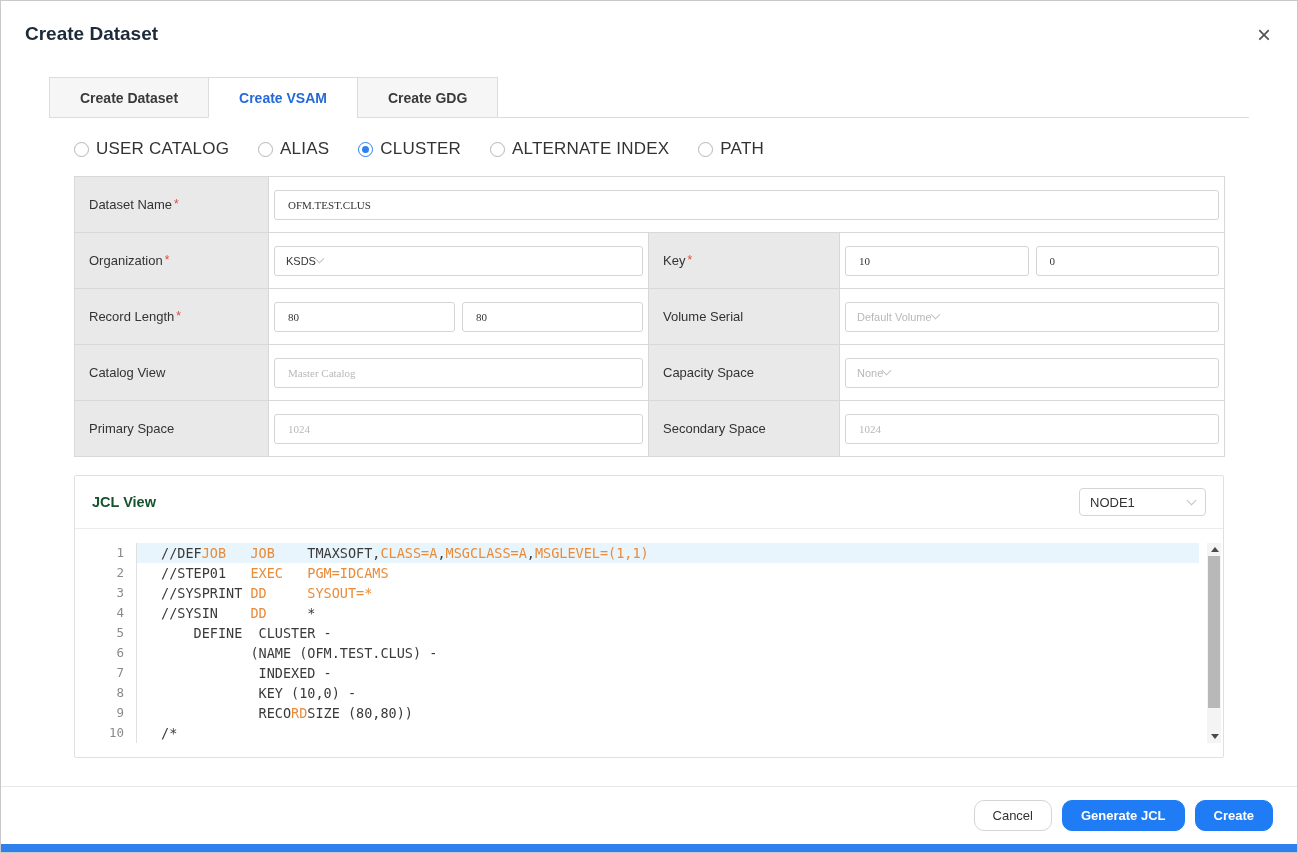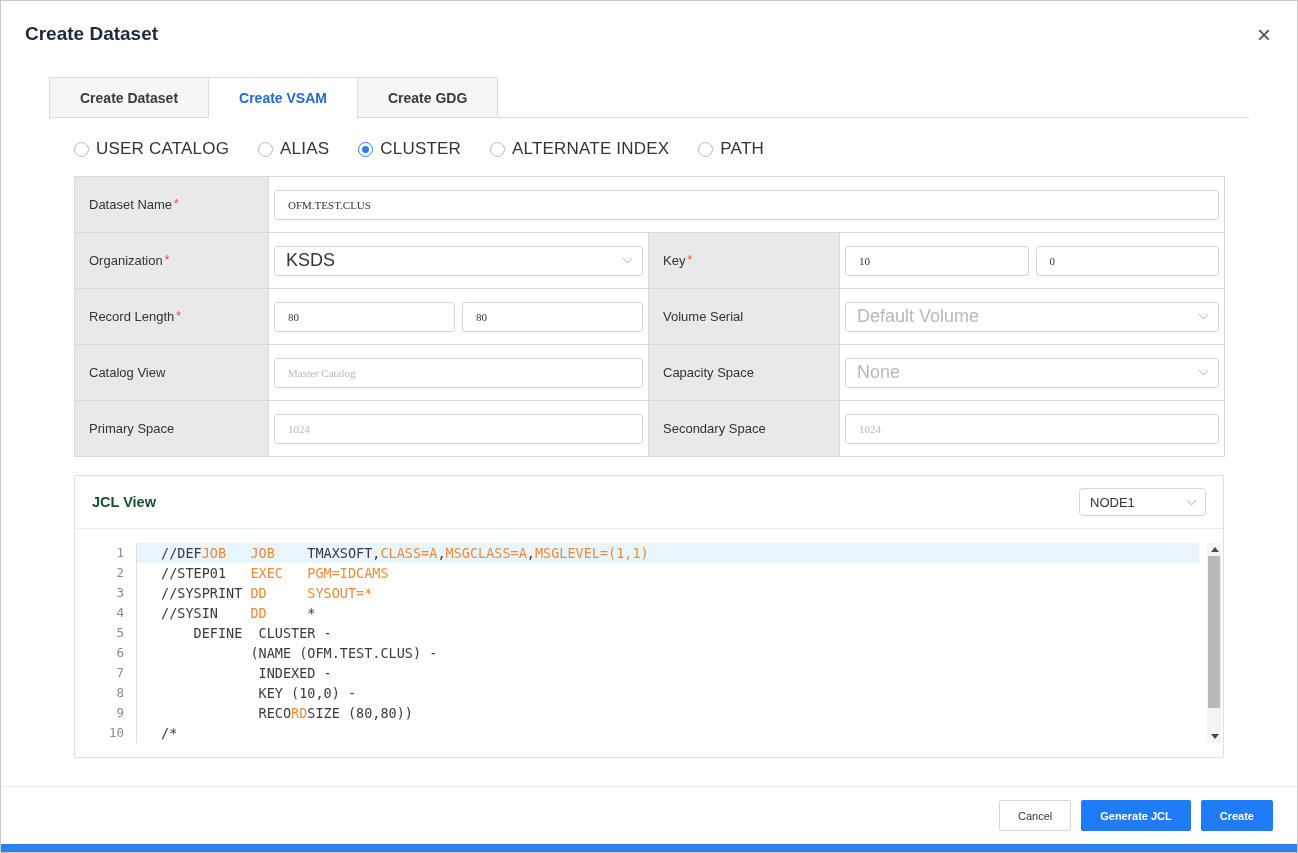--- a/index.html
+++ b/index.html
@@ -48,22 +48,22 @@
   .inp {
     width:100%; height:30px; border:1px solid #d5d5d5; border-radius:3px;
     padding:0 13px; font-size:11px; color:#333; outline:none;
     font-family:Liberation Serif, serif; background:#fff;
   }
   .inp::placeholder { color:#b8b8b8; }
   .pair { display:flex; gap:7px; }
   .pair .inp { flex:1; min-width:0; }
   .select {
     width:100%; height:30px; border:1px solid #d5d5d5; border-radius:3px;
-    padding:0 11px; display:flex; align-items:center; justify-content:space-between;
-    background:#fff; cursor:pointer; font-size:18px;
+    padding:0 11px; display:flex; align-items:center; justify-content:flex-start;
+    background:#fff; cursor:pointer; font-size:11px;
   }
   .select .ph { color:#b8b8b8; }
   .chev { width:7px; height:7px; border-right:1.6px solid #c3c3c3; border-bottom:1.6px solid #c3c3c3; transform:rotate(45deg); margin-top:-4px; flex:none; }
 
   
   .jcl-box { margin:18px 25px 0; border:1px solid #e0e0e0; border-radius:2px; }
   .jcl-head { height:53px; display:flex; align-items:center; justify-content:space-between; padding:0 17px; border-bottom:1px solid #ececec; }
   .jcl-title { font-size:14.5px; font-weight:bold; color:#14532d; }
   .node-select { width:127px; height:28px; border:1px solid #d5d5d5; border-radius:4px; background:#fff; display:flex; align-items:center; justify-content:space-between; padding:0 10px; font-size:13px; cursor:pointer; }
 
@@ -77,21 +77,21 @@
   
   .sbar { position:absolute; top:0; right:0; width:14px; height:200px; background:#f4f4f4; }
   .sb-btn { position:absolute; left:0; width:14px; height:14px; background:#f4f4f4; }
   .sb-btn.up { top:0; } .sb-btn.down { bottom:0; }
   .sb-btn.up::after { content:""; position:absolute; left:3.5px; top:4px; border-left:4px solid transparent; border-right:4px solid transparent; border-bottom:5px solid #4a4a4a; }
   .sb-btn.down::after { content:""; position:absolute; left:3.5px; bottom:4px; border-left:4px solid transparent; border-right:4px solid transparent; border-top:5px solid #4a4a4a; }
   .sb-thumb { position:absolute; left:1px; top:13px; width:12px; height:152px; background:#b8b8b8; }
 
   
   .modal-footer { margin-top:auto; border-top:1px solid #e8e8e8; padding:13px 24px; display:flex; justify-content:flex-end; gap:10px; }
-  .btn { height:31px; border-radius:2px; font-size:11px; font-family:"Liberation Sans", sans-serif; cursor:pointer; padding:4px 18px; }
+  .btn { height:31px; border-radius:10px; font-size:13px; font-family:"Liberation Sans", sans-serif; cursor:pointer; padding:4px 18px; }
   .btn.ghost { background:#fff; border:1px solid #d5d5d5; color:#333; }
   .btn.primary { background:#1f7cf4; border:1px solid #1f7cf4; color:#fff; font-weight:bold; }
   .bottom-strip { height:8px; background:#2f80ed; flex:none; }
 </style>
 </head>
 <body>
 
 <div class="modal">
 
   <div class="modal-header">

